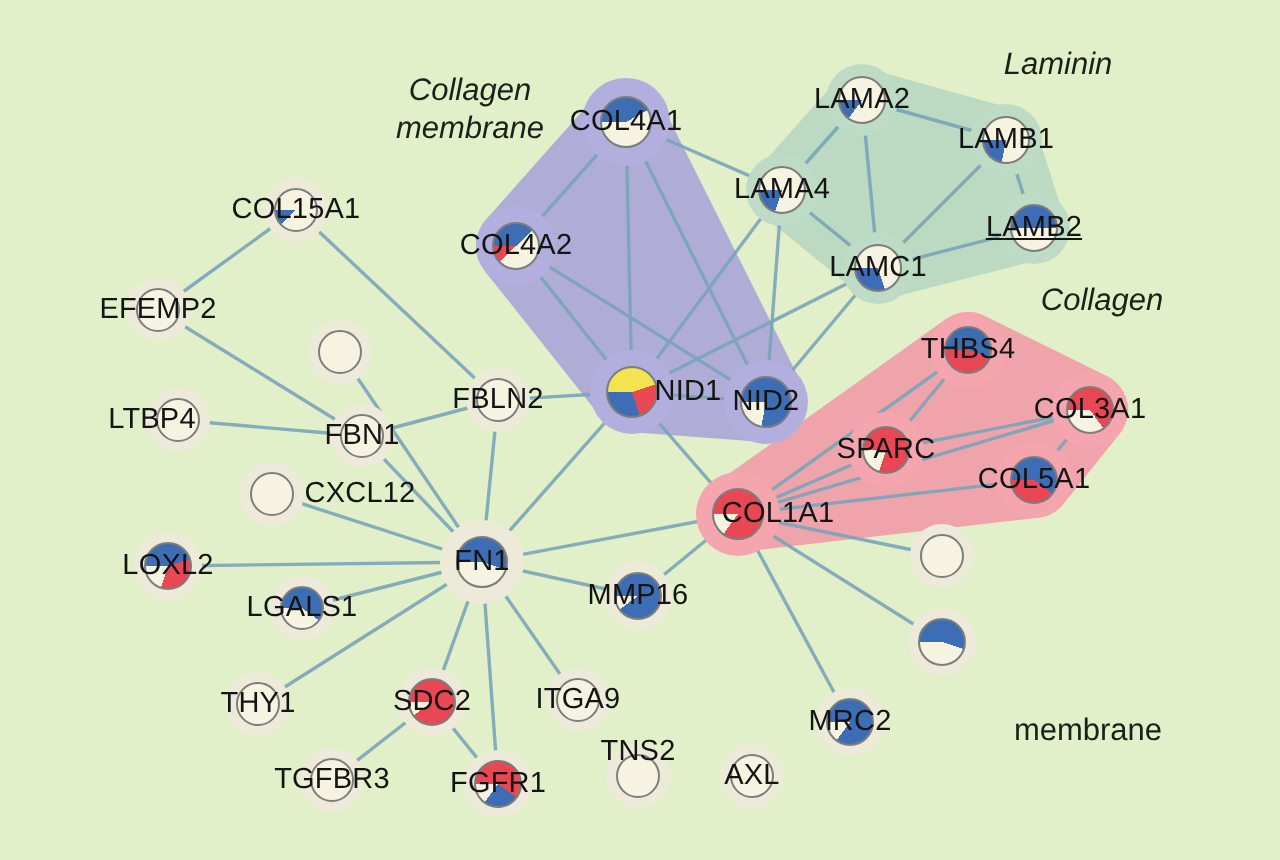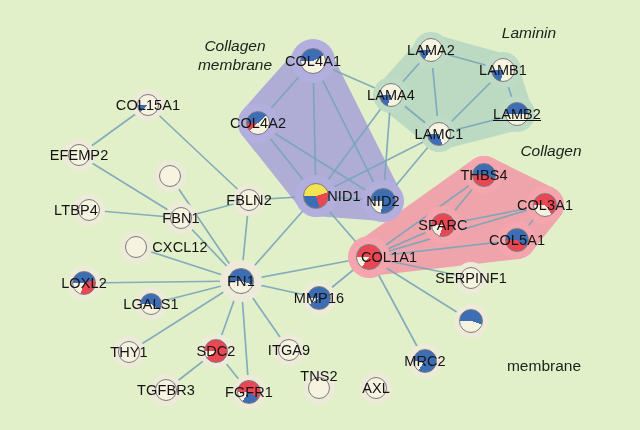--- a/index.html
+++ b/index.html
@@ -120,21 +120,20 @@
     <div class="node-label" style="left: 484px; top: 175px;">THBS4</div>
     <div class="node" style="width: 24px; height: 24px; left: 431px; top: 213px; box-shadow: rgb(244, 165, 174) 0px 0px 0px 7px; background: conic-gradient(from -90deg, rgb(233, 71, 83) 0%, rgb(233, 71, 83) 80%, rgb(247, 243, 225) 80%, rgb(247, 243, 225) 100%);"></div>
     <div class="node-label" style="left: 443px; top: 225px;">SPARC</div>
     <div class="node" style="width: 24px; height: 24px; left: 533px; top: 193px; box-shadow: rgb(244, 165, 174) 0px 0px 0px 7px; background: conic-gradient(from -90deg, rgb(233, 71, 83) 0%, rgb(233, 71, 83) 65%, rgb(247, 243, 225) 65%, rgb(247, 243, 225) 100%);"></div>
     <div class="node-label" style="left: 545px; top: 205px;">COL3A1</div>
     <div class="node" style="width: 24px; height: 24px; left: 505px; top: 228px; box-shadow: rgb(244, 165, 174) 0px 0px 0px 7px; background: conic-gradient(from -90deg, rgb(61, 110, 181) 0%, rgb(61, 110, 181) 60%, rgb(233, 71, 83) 60%, rgb(233, 71, 83) 100%);"></div>
     <div class="node-label" style="left: 517px; top: 240px;">COL5A1</div>
     <div class="node" style="width: 26px; height: 26px; left: 356px; top: 244px; box-shadow: rgb(244, 165, 174) 0px 0px 0px 8px; background: conic-gradient(from -90deg, rgb(233, 71, 83) 0%, rgb(233, 71, 83) 85%, rgb(247, 243, 225) 85%, rgb(247, 243, 225) 100%);"></div>
     <div class="node-label" style="left: 369px; top: 257px; margin-left: 20px;">COL1A1</div>
     <div class="node" style="width: 22px; height: 22px; left: 460px; top: 267px; box-shadow: rgb(238, 234, 218) 0px 0px 0px 5px; background: conic-gradient(from -90deg, rgb(247, 243, 225) 0%, rgb(247, 243, 225) 100%);"></div>
-    <div class="node-label" style="left: 471px; top: 278px;">SERPINF1</div>
     <div class="node" style="width: 22px; height: 22px; left: 125px; top: 236px; box-shadow: rgb(238, 234, 218) 0px 0px 0px 5px; background: conic-gradient(from -90deg, rgb(247, 243, 225) 0%, rgb(247, 243, 225) 100%);"></div>
     <div class="node-label" style="left: 136px; top: 247px; margin-left: 44px;">CXCL12</div>
     <div class="node" style="width: 24px; height: 24px; left: 72px; top: 271px; box-shadow: rgb(238, 234, 218) 0px 0px 0px 5px; background: conic-gradient(from -90deg, rgb(61, 110, 181) 0%, rgb(61, 110, 181) 45%, rgb(233, 71, 83) 45%, rgb(233, 71, 83) 80%, rgb(247, 243, 225) 80%, rgb(247, 243, 225) 100%);"></div>
     <div class="node-label" style="left: 84px; top: 283px;">LOXL2</div>
     <div class="node" style="width: 26px; height: 26px; left: 228px; top: 268px; box-shadow: rgb(238, 234, 218) 0px 0px 0px 8px; background: conic-gradient(from -90deg, rgb(61, 110, 181) 0%, rgb(61, 110, 181) 55%, rgb(247, 243, 225) 55%, rgb(247, 243, 225) 100%);"></div>
     <div class="node-label" style="left: 241px; top: 281px;">FN1</div>
     <div class="node" style="width: 24px; height: 24px; left: 307px; top: 286px; box-shadow: rgb(238, 234, 218) 0px 0px 0px 5px; background: conic-gradient(from -90deg, rgb(61, 110, 181) 0%, rgb(61, 110, 181) 90%, rgb(247, 243, 225) 90%, rgb(247, 243, 225) 100%);"></div>
     <div class="node-label" style="left: 319px; top: 298px;">MMP16</div>
     <div class="node" style="width: 22px; height: 22px; left: 140px; top: 293px; box-shadow: rgb(238, 234, 218) 0px 0px 0px 5px; background: conic-gradient(from -90deg, rgb(61, 110, 181) 0%, rgb(61, 110, 181) 60%, rgb(247, 243, 225) 60%, rgb(247, 243, 225) 100%);"></div>
     <div class="node-label" style="left: 151px; top: 304px;">LGALS1</div>

